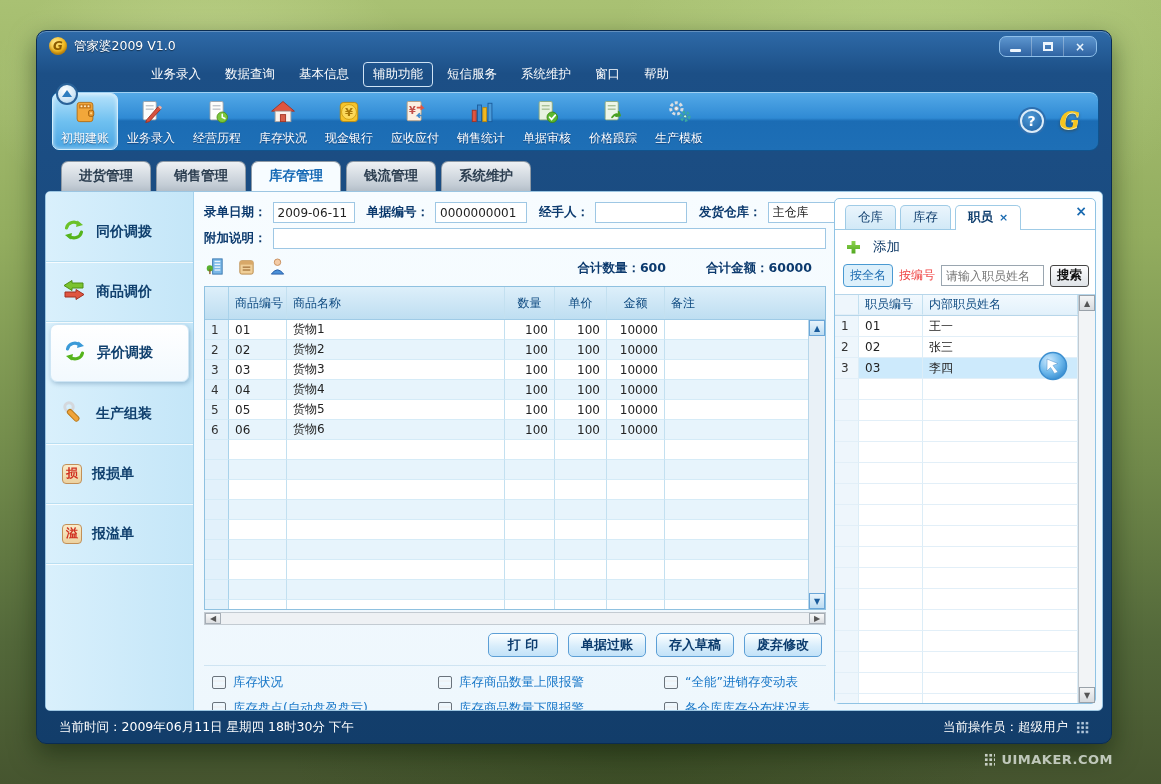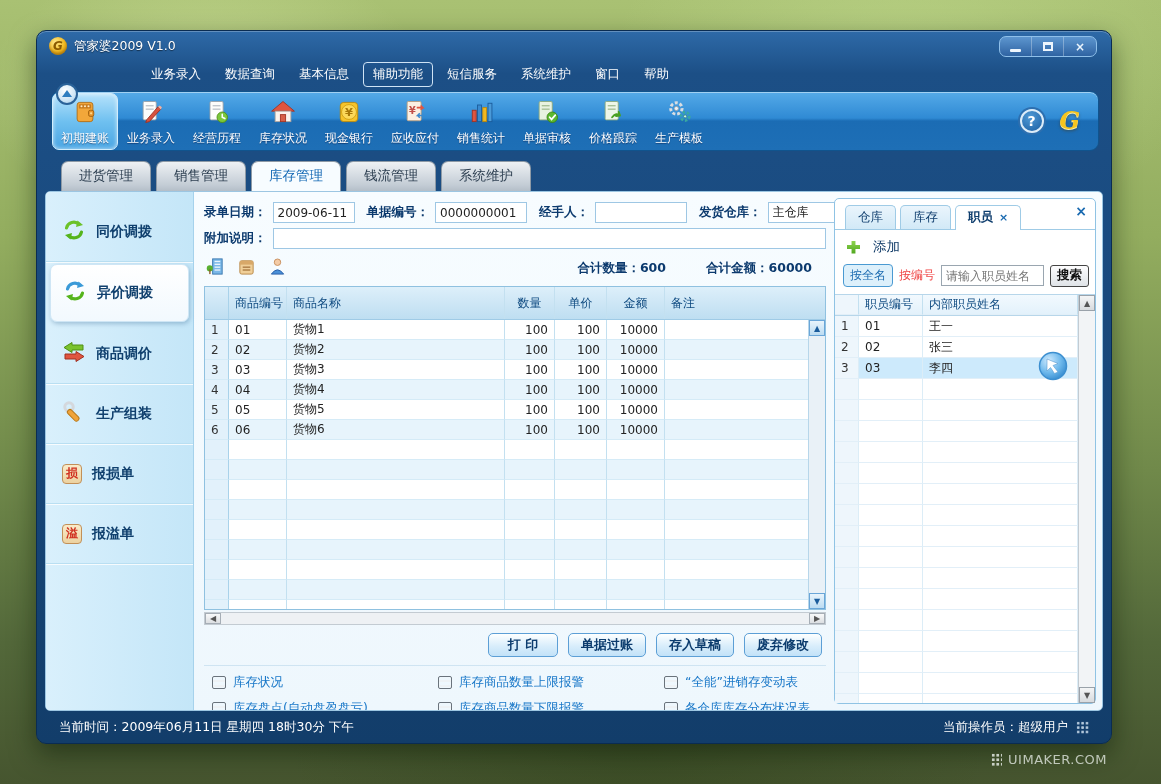--- a/index.html
+++ b/index.html
@@ -60,21 +60,21 @@
   .toolbar-right { position:absolute; right:18px; top:14px; display:flex; gap:16px; align-items:center; }
   .help-badge { width:24px; height:24px; border-radius:50%;
     background:radial-gradient(circle at 40% 30%, #4f9ad6, #1b5ea2);
     border:2px solid #dcecf8; box-shadow:0 0 0 2px #2d6faf; color:#fff; font-weight:bold;
     font-size:14px; display:flex; align-items:center; justify-content:center; }
   .brand-g { font-size:24px; font-weight:bold; font-style:italic; font-family:"DejaVu Serif",serif;
     color:#f6c51e; text-shadow:0 1px 0 #fff3b0, 0 2px 3px rgba(80,50,0,.6); }
 
   
   .tabrow { display:flex; gap:5px; margin:10px 0 0 24px; height:30px; position:relative; z-index:3; }
-  .tab { padding:5px 17px 0; font-size:13.5px; font-weight:normal; color:#2c3e50;
+  .tab { padding:5px 17px 0; font-size:13.5px; font-weight:bold; color:#2c3e50;
     background:linear-gradient(180deg,#eef1f4,#c3ccd5 80%,#b4bec8);
     border:1px solid #8e9aa6; border-bottom:none; border-radius:7px 7px 0 0; cursor:default; }
   .tab.active { background:#f7fcff; color:#1569b5; }
 
   
   .content { position:absolute; left:8px; right:8px; top:160px; bottom:32px;
     background:linear-gradient(180deg,#f7fcff,#eef7fd);
     border:1px solid #9cc6e2; border-radius:5px; display:flex; overflow:hidden; z-index:2;}
 
   
@@ -180,22 +180,22 @@
   .rvscroll { width:17px; border-left:1px solid #c3cbd2; background:#f2f4f6; display:flex;
     flex-direction:column; justify-content:space-between; }
   .cursor-badge { position:absolute; right:26px; top:55px; }
 
   
   .statusbar { position:absolute; left:0; right:0; bottom:0; height:32px; padding:0 22px;
     display:flex; align-items:center; justify-content:space-between; color:#fff; font-size:12.5px; }
   .grip { width:13px; height:13px; margin-left:8px; opacity:.85;
     background-image:radial-gradient(#cfe0ef 1.2px, transparent 1.4px); background-size:4.4px 4.4px; }
 
-  .watermark { position:absolute; right:54px; top:752px; display:flex; gap:6px; align-items:center;
-    color:rgba(235,240,235,.75); font-size:13px; font-weight:normal; letter-spacing:.5px;justify-content:flex-end; }
+  .watermark { position:absolute; right:48px; top:752px; display:flex; gap:6px; align-items:center;
+    color:rgba(235,240,235,.75); font-size:13px; font-weight:bold; letter-spacing:.5px;justify-content:flex-end; }
   .wm-ic { width:11px; height:13px;
     background-image:radial-gradient(rgba(235,240,235,.8) 1.3px, transparent 1.5px); background-size:4.5px 4.5px; }
 </style>
 </head>
 <body>
 
 <div class="window">
 
   <div class="titlebar">
     <span class="app-logo">G</span>
@@ -363,39 +363,39 @@
         <span>
           <svg width="24" height="24" viewBox="0 0 24 24">
               <path d="M4.5 10 A7.5 7.5 0 0 1 17 6.2" fill="none" stroke="#6cc229" stroke-width="3.2" stroke-linecap="round"></path>
               <polygon points="15.5,2.5 21,7 14,9" fill="#6cc229"></polygon>
               <path d="M19.5 14 A7.5 7.5 0 0 1 7 17.8" fill="none" stroke="#55b41c" stroke-width="3.2" stroke-linecap="round"></path>
               <polygon points="8.5,21.5 3,17 10,15" fill="#55b41c"></polygon>
             </svg>
         </span>
         <span class="slabel">同价调拨</span>
       </div>
+      <div class="side-item">
+        <span>
+          <svg width="24" height="24" viewBox="0 0 24 24">
+              <polygon points="2,7.5 10,2.5 10,5 21,5 21,10 10,10 10,12.5" fill="#7ac32e" stroke="#4e8f14" stroke-width="1"></polygon>
+              <polygon points="22,16.5 14,11.5 14,14 3,14 3,19 14,19 14,21.5" fill="#e05540" stroke="#a03020" stroke-width="1"></polygon>
+            </svg>
+        </span>
+        <span class="slabel">商品调价</span>
+      </div>
       <div class="side-item active">
         <span>
           <svg width="24" height="24" viewBox="0 0 24 24">
               <path d="M4.5 10 A7.5 7.5 0 0 1 17 6.2" fill="none" stroke="#3a9ad8" stroke-width="3.2" stroke-linecap="round"></path>
               <polygon points="15.5,2.5 21,7 14,9" fill="#3a9ad8"></polygon>
               <path d="M19.5 14 A7.5 7.5 0 0 1 7 17.8" fill="none" stroke="#55b41c" stroke-width="3.2" stroke-linecap="round"></path>
               <polygon points="8.5,21.5 3,17 10,15" fill="#55b41c"></polygon>
             </svg>
         </span>
         <span class="slabel">异价调拨</span>
-      </div>
-      <div class="side-item">
-        <span>
-          <svg width="24" height="24" viewBox="0 0 24 24">
-              <polygon points="2,7.5 10,2.5 10,5 21,5 21,10 10,10 10,12.5" fill="#7ac32e" stroke="#4e8f14" stroke-width="1"></polygon>
-              <polygon points="22,16.5 14,11.5 14,14 3,14 3,19 14,19 14,21.5" fill="#e05540" stroke="#a03020" stroke-width="1"></polygon>
-            </svg>
-        </span>
-        <span class="slabel">商品调价</span>
       </div>
       <div class="side-item">
         <span>
           <svg width="24" height="24" viewBox="0 0 24 24">
               <circle cx="7" cy="7" r="4.2" fill="none" stroke="#d4d8dd" stroke-width="3"></circle>
               <rect x="8" y="8.6" width="14" height="5" rx="2.2" transform="rotate(45 8 8.6)" fill="#f0a43a" stroke="#b87818"></rect>
             </svg>
         </span>
         <span class="slabel">生产组装</span>
       </div>

